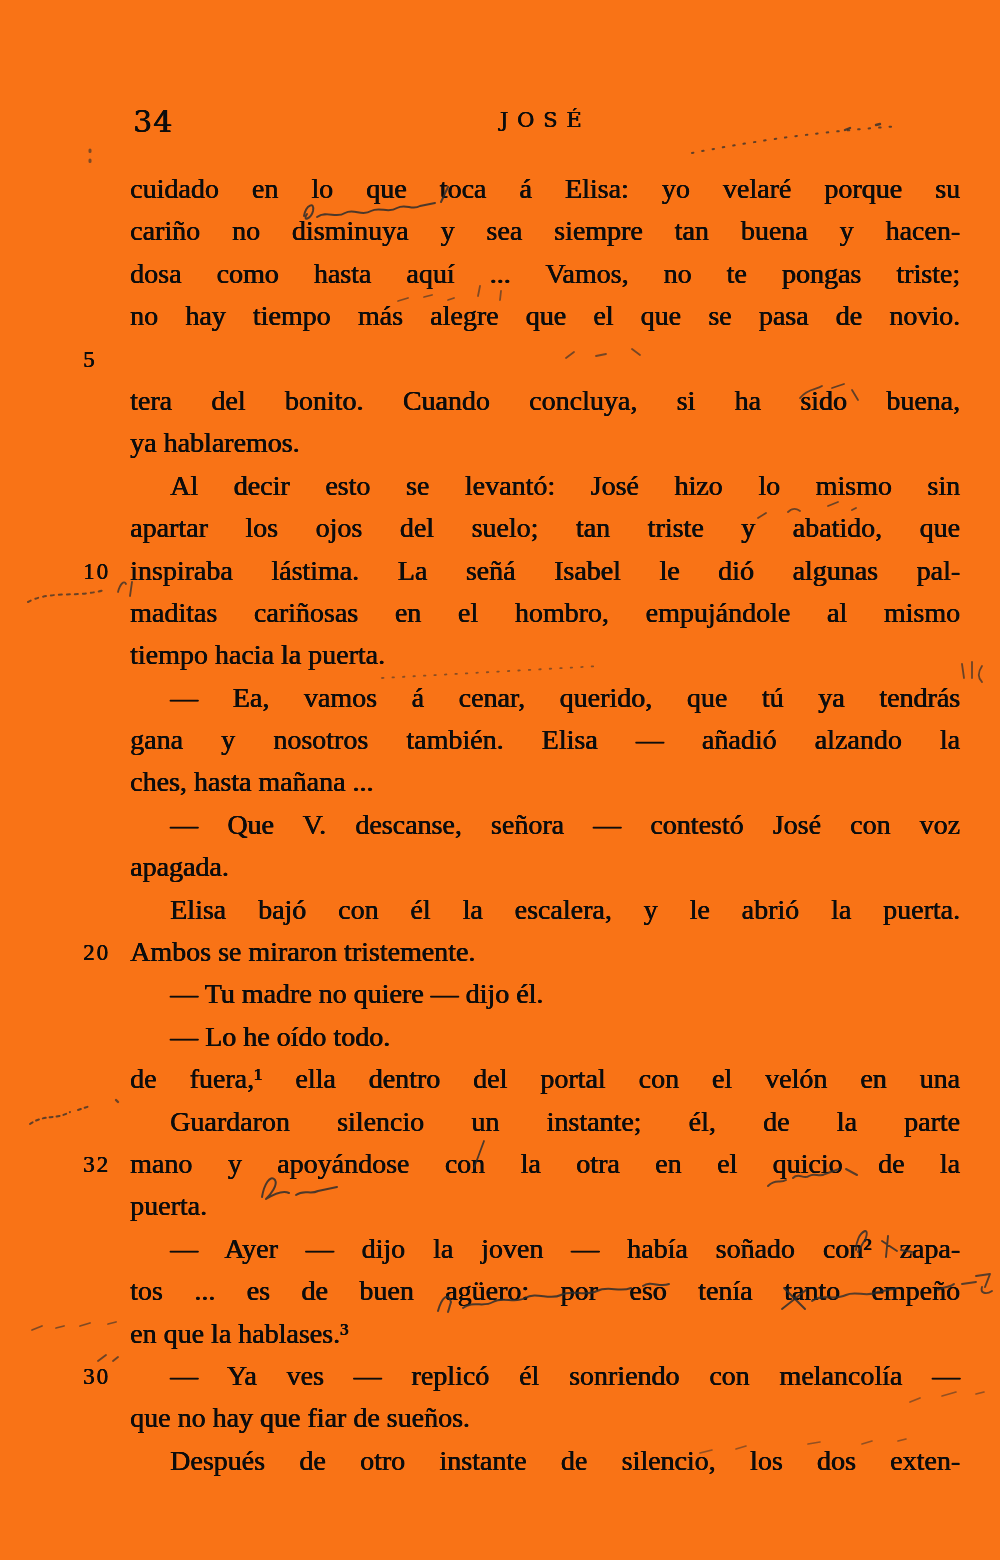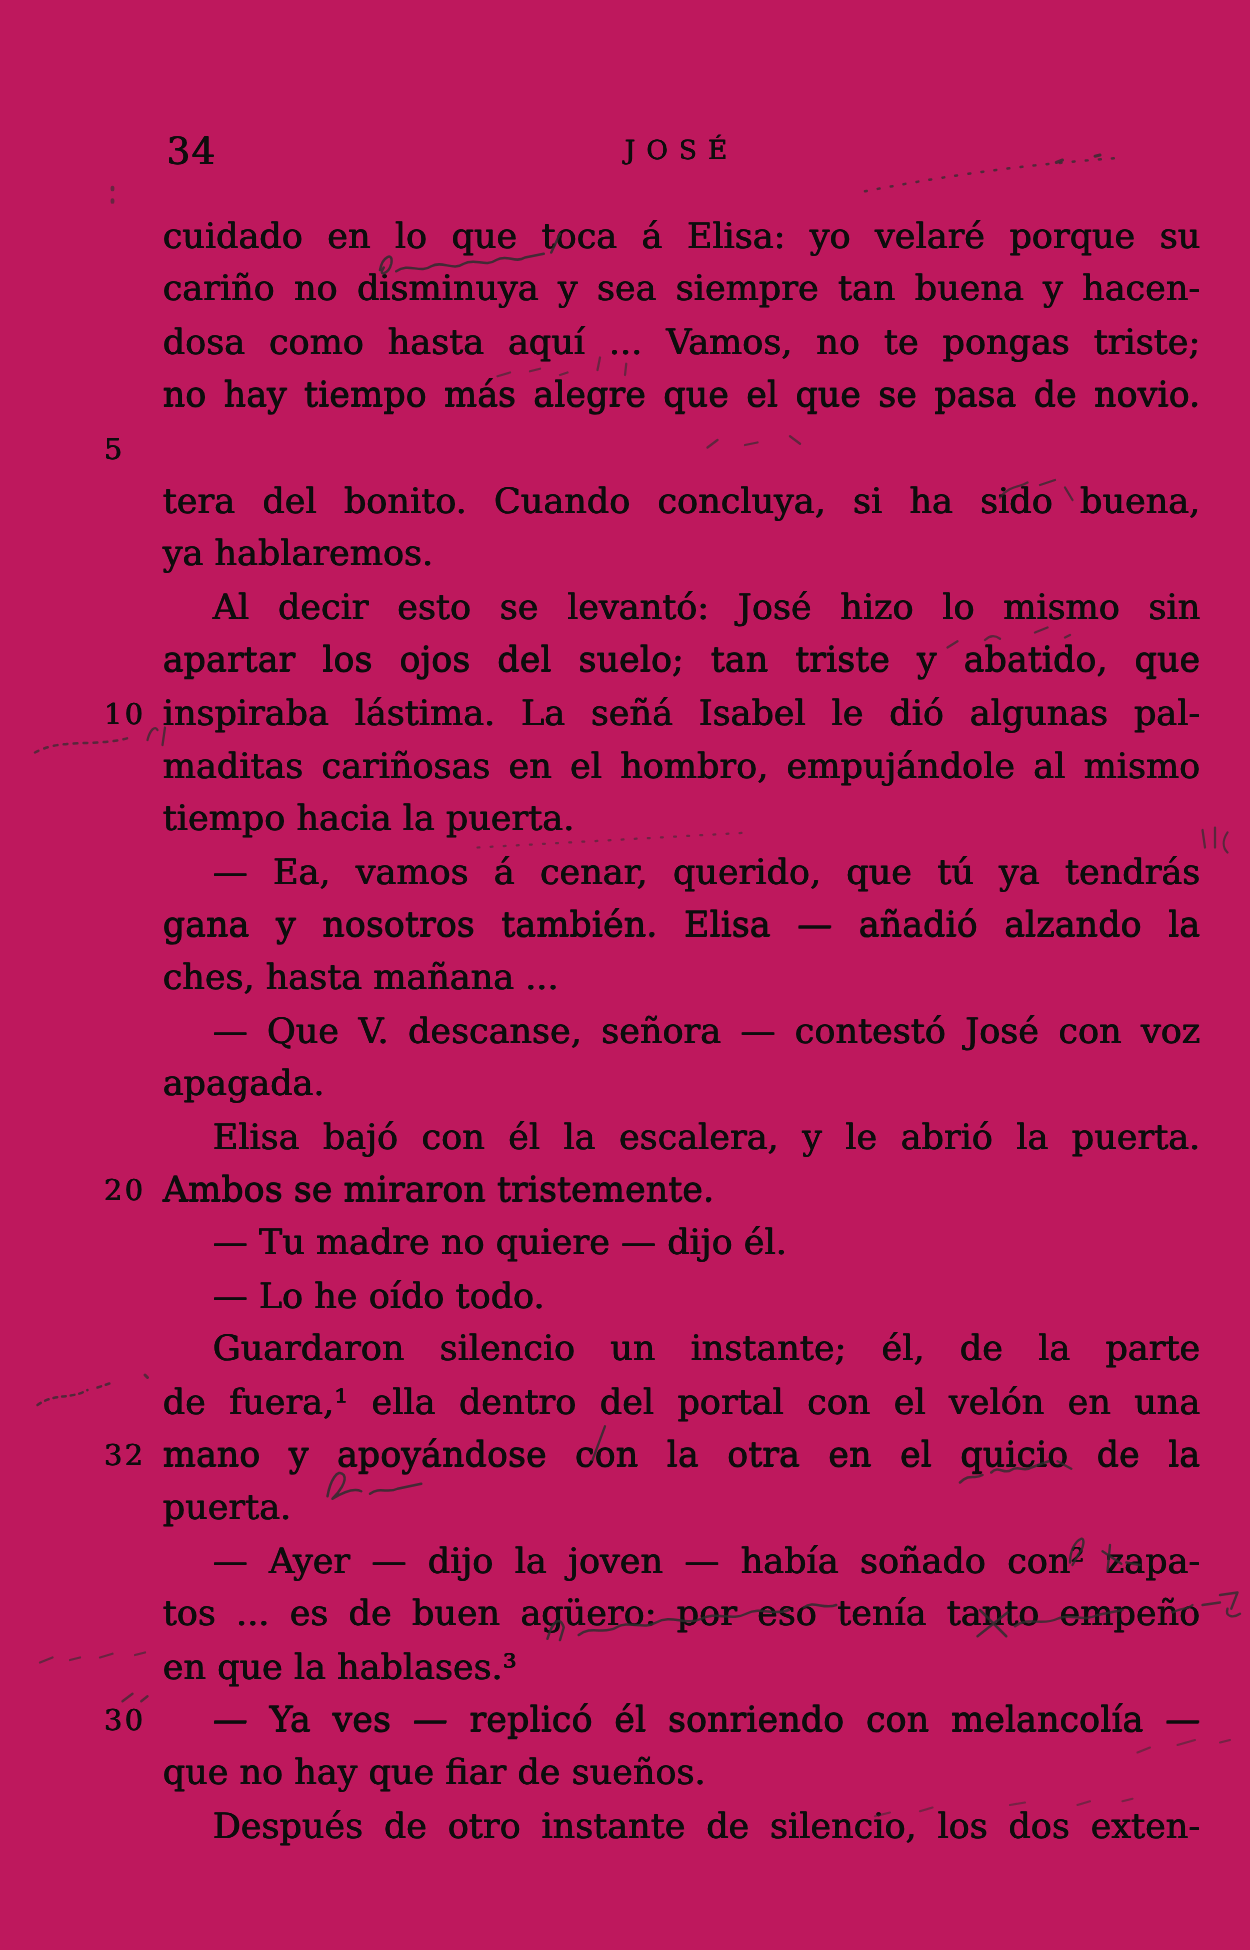--- a/index.html
+++ b/index.html
@@ -1,34 +1,34 @@
 <!DOCTYPE html>
 <html><head>
 <meta charset="utf-8">
 <style>
   html,body { margin:0; padding:0; background:#e8e8e8; }
   .page {
     position:relative;
     width:1000px; height:1560px;
     margin:0 auto;
-    background:#be185d;
+    background:#f97316;
     font-family:"DejaVu Serif","Liberation Serif",serif;
     color:#0d0d0d;
     overflow:hidden;
   }
   .ink { text-shadow:0.55px 0 0 currentColor, 0 0.35px 0 currentColor; }
 
   .header-row { position:absolute; top:104px; left:130px; width:830px; height:44px; }
   .pageno { position:absolute; left:3px; top:0; font-size:30px; letter-spacing:1px; }
   .running-title {
     position:absolute; left:0; right:0; top:4px;
     text-align:center; font-size:21px; letter-spacing:0.42em;
   }
 
-  .textblock { position:absolute; left:130px; top:168px; width:830px; }
+  .textblock { position:absolute; left:130px; top:168px; width:830px;font-family:Liberation Serif, serif; }
   .line {
     position:relative;
     height:42.4px; line-height:42.4px;
     font-size:28px;
     text-align:justify;
     text-align-last:justify;
   }
   .line.align-left { text-align-last:left; }
   .line.indent { padding-left:40px; }
   .lineno {
@@ -131,27 +131,27 @@
     <span class="ltext">Ambos se miraron tristemente.</span>
   </div>
       <div class="line indent align-left">
     <span class="lineno"></span>
     <span class="ltext">— Tu madre no quiere — dijo él.</span>
   </div>
       <div class="line indent align-left">
     <span class="lineno"></span>
     <span class="ltext">— Lo he oído todo.</span>
   </div>
+      <div class="line">
+    <span class="lineno"></span>
+    <span class="ltext">de fuera,¹ ella dentro del portal con el velón en una</span>
+  </div>
       <div class="line indent">
     <span class="lineno"></span>
     <span class="ltext">Guardaron silencio un instante; él, de la parte</span>
-  </div>
-      <div class="line">
-    <span class="lineno"></span>
-    <span class="ltext">de fuera,¹ ella dentro del portal con el velón en una</span>
   </div>
       <div class="line">
     <span class="lineno">32</span>
     <span class="ltext">mano y apoyándose con la otra en el quicio de la</span>
   </div>
       <div class="line align-left">
     <span class="lineno"></span>
     <span class="ltext">puerta.</span>
   </div>
       <div class="line indent">

